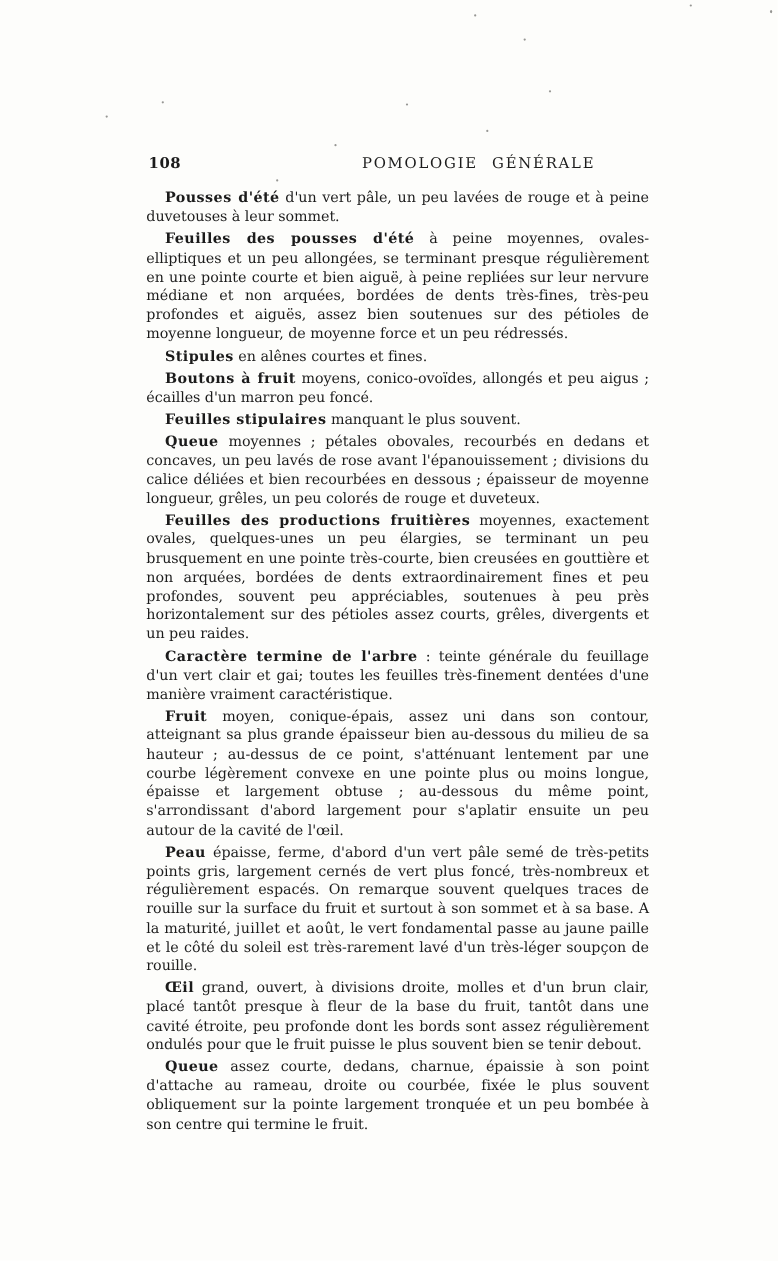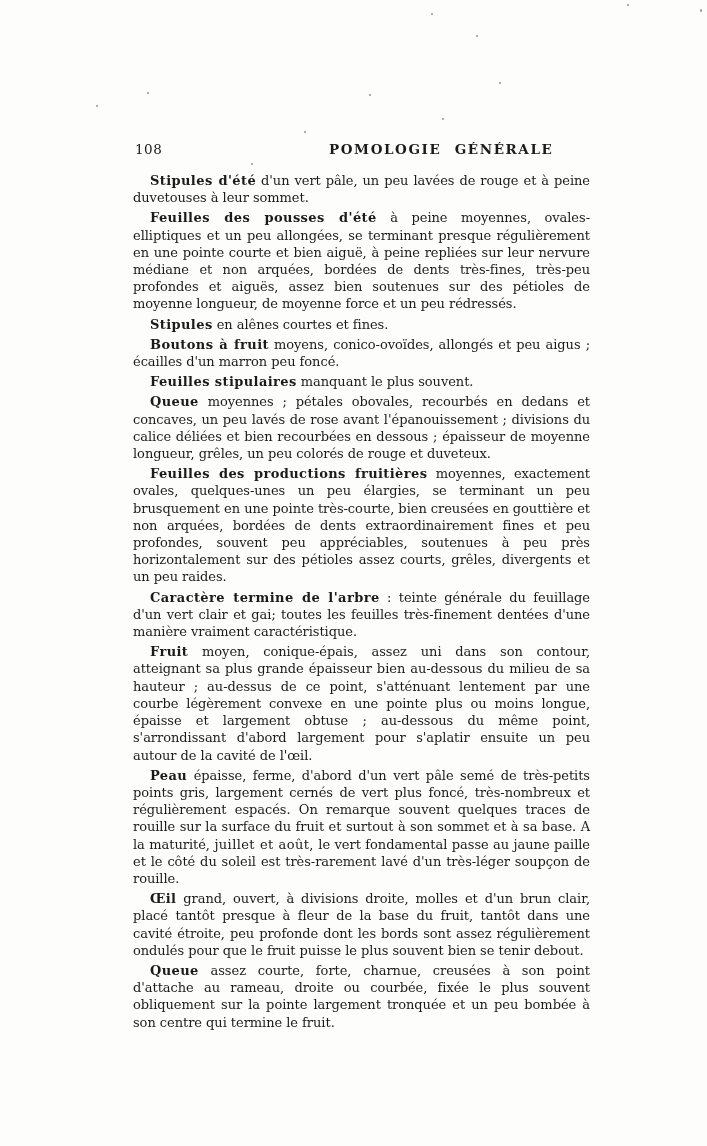--- a/index.html
+++ b/index.html
@@ -14,25 +14,25 @@
     position: absolute; inset: 0;
     background: #fdfdfb;
     color: #1b1b1b;
   }
   .running-header {
     position: absolute;
     top: 141px; left: 133px; width: 457px; height: 20px;
   }
   .page-number {
     position: absolute; left: 2px; top: 0;
-    font-size: 13.5px; font-weight: normal; letter-spacing: 0.5px;
+    font-size: 13.5px; font-weight: bold; letter-spacing: 0.5px;
   }
   .running-title {
     position: absolute; left: 196px; top: 0;
-    font-size: 13.5px; font-weight: 700;
+    font-size: 13.5px; font-weight: 400;
     letter-spacing: 1.6px; word-spacing: 7px;
     white-space: nowrap;
   }
   .page-body {
     position: absolute;
     top: 172px; left: 133px; width: 457px;
     font-size: 13px; line-height: 17.2px;
     text-align: justify;
     letter-spacing: -0.05px;
   }
@@ -48,32 +48,32 @@
 <body>
 
 <div class="page">
 
   <div class="running-header">
     <span class="page-number">108</span>
     <span class="running-title">POMOLOGIE GÉNÉRALE</span>
   </div>
 
   <div class="page-body">
-      <p class="para"><span class="lead">Stipules d'été</span><span class=""> d'un vert pâle, un peu lavées de rouge et à peine duvetouses à leur sommet.</span></p>
+      <p class="para"><span class="lead">Pousses d'été</span><span class=""> d'un vert pâle, un peu lavées de rouge et à peine duvetouses à leur sommet.</span></p>
       <p class="para"><span class="lead">Feuilles des pousses d'été</span><span class=""> à peine moyennes, ovales-elliptiques et un peu allongées, se terminant presque régulièrement en une pointe courte et bien aiguë, à peine repliées sur leur nervure médiane et non arquées, bordées de dents très-fines, très-peu profondes et aiguës, assez bien soutenues sur des pétioles de moyenne longueur, de moyenne force et un peu rédressés.</span></p>
       <p class="para"><span class="lead">Stipules</span><span class=""> en alênes courtes et fines.</span></p>
       <p class="para"><span class="lead">Boutons à fruit</span><span class=""> moyens, conico-ovoïdes, allongés et peu aigus ; écailles d'un marron peu foncé.</span></p>
       <p class="para"><span class="lead">Feuilles stipulaires</span><span class=""> manquant le plus souvent.</span></p>
       <p class="para"><span class="lead">Queue</span><span class=""> moyennes ; pétales obovales, recourbés en dedans et concaves, un peu lavés de rose avant l'épanouissement ; divisions du calice déliées et bien recourbées en dessous ; épaisseur de moyenne longueur, grêles, un peu colorés de rouge et duveteux.</span></p>
       <p class="para"><span class="lead">Feuilles des productions fruitières</span><span class=""> moyennes, exactement ovales, quelques-unes un peu élargies, se terminant un peu brusquement en une pointe très-courte, bien creusées en gouttière et non arquées, bordées de dents extraordinairement fines et peu profondes, souvent peu appréciables, soutenues à peu près horizontalement sur des pétioles assez courts, grêles, divergents et un peu raides.</span></p>
       <p class="para"><span class="lead">Caractère termine de l'arbre</span><span class=""> : teinte générale du feuillage d'un vert clair et gai; toutes les feuilles très-finement dentées d'une manière vraiment caractéristique.</span></p>
       <p class="para"><span class="lead">Fruit</span><span class=""> moyen, conique-épais, assez uni dans son contour, atteignant sa plus grande épaisseur bien au-dessous du milieu de sa hauteur ; au-dessus de ce point, s'atténuant lentement par une courbe légèrement convexe en une pointe plus ou moins longue, épaisse et largement obtuse ; au-dessous du même point, s'arrondissant d'abord largement pour s'aplatir ensuite un peu autour de la cavité de l'œil.</span></p>
       <p class="para"><span class="lead">Peau</span><span class=""> épaisse, ferme, d'abord d'un vert pâle semé de très-petits points gris, largement cernés de vert plus foncé, très-nombreux et régulièrement espacés. On remarque souvent quelques traces de rouille sur la surface du fruit et surtout à son sommet et à sa base. A la maturité, </span><span class="bold-inline">juillet et août,</span><span class=""> le vert fondamental passe au jaune paille et le côté du soleil est très-rarement lavé d'un très-léger soupçon de rouille.</span></p>
       <p class="para"><span class="lead">Œil</span><span class=""> grand, ouvert, à divisions droite, molles et d'un brun clair, placé tantôt presque à fleur de la base du fruit, tantôt dans une cavité étroite, peu profonde dont les bords sont assez régulièrement ondulés pour que le fruit puisse le plus souvent bien se tenir debout.</span></p>
-      <p class="para"><span class="lead">Queue</span><span class=""> assez courte, forte, charnue, creusées à son point d'attache au rameau, droite ou courbée, fixée le plus souvent obliquement sur la pointe largement tronquée et un peu bombée à son centre qui termine le fruit.</span></p>
+      <p class="para"><span class="lead">Queue</span><span class=""> assez courte, dedans, charnue, épaissie à son point d'attache au rameau, droite ou courbée, fixée le plus souvent obliquement sur la pointe largement tronquée et un peu bombée à son centre qui termine le fruit.</span></p>
     </div>
 
   <div class="ink-speck" style="left:431px;top:13px;width:2px;height:2px;"></div>
   <div class="ink-speck" style="left:476px;top:35px;width:2px;height:2px;"></div>
   <div class="ink-speck" style="left:627px;top:4px;width:2px;height:2px;"></div>
   <div class="ink-speck" style="left:96px;top:105px;width:2px;height:2px;"></div>
   <div class="ink-speck" style="left:147px;top:92px;width:2px;height:2px;"></div>
   <div class="ink-speck" style="left:369px;top:94px;width:2px;height:2px;"></div>
   <div class="ink-speck" style="left:499px;top:82px;width:2px;height:2px;"></div>
   <div class="ink-speck" style="left:442px;top:118px;width:2px;height:2px;"></div>

